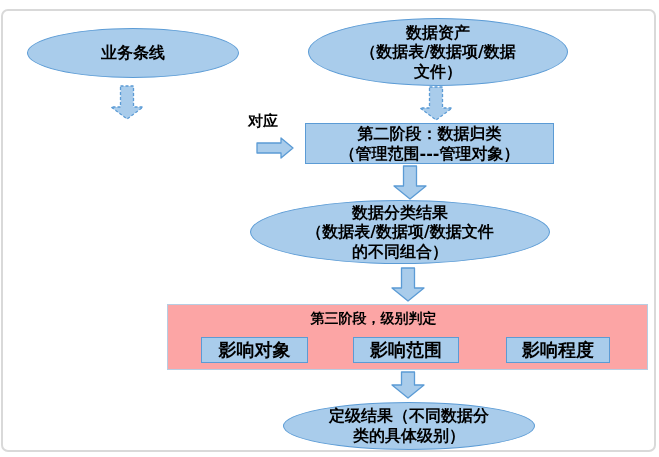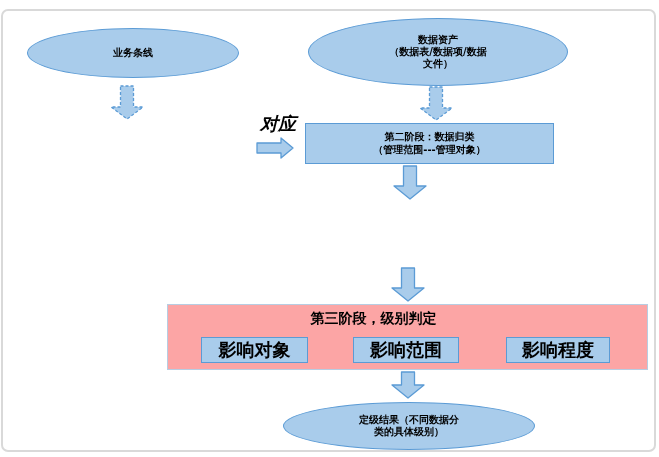--- a/index.html
+++ b/index.html
@@ -46,43 +46,42 @@
   }
   .node {
     position: absolute;
     box-sizing: border-box;
     display: flex;
     align-items: center;
     justify-content: center;
     text-align: center;
     background: var(--shape-fill, #a9cceb);
     border: 1.5px solid var(--shape-border, #5b9bd5);
-    font-size: 10px;
+    font-size: 16px;
     font-weight: bold;
     line-height: 1.22;
     white-space: pre-line;
   }
   .ellipse { border-radius: 50%; }
 
   .ellipse-business { left: 27px;  top: 28px;  width: 212px; height: 50px; }
   .ellipse-asset    { left: 308px; top: 18px;  width: 260px; height: 68px; }
   .rect-stage1      { left: 18px;  top: 123px; width: 225px; height: 42px; }
   .rect-stage2      { left: 305px; top: 123px; width: 249px; height: 41px; }
   .ellipse-class    { left: 250px; top: 200px; width: 300px; height: 64px; }
   .ellipse-result   { left: 283px; top: 402px; width: 252px; height: 48px; }
 
   .mapping-label {
     position: absolute;
     left: 248px;
     top: 112px;
     width: 48px;
-    text-align: right;
-    font-size: 18px;
+    text-align: left;
+    font-size: 15px;
     font-weight: bold;
-    font-style: italic;
   }
   .stage3-box {
     position: absolute;
     left: 167px;
     top: 304px;
     width: 481px;
     height: 66px;
     box-sizing: border-box;
     background: #fca5a5;
     border: 1.5px solid var(--stage3-border, #b7cde2);
@@ -142,20 +141,23 @@
   <div class="node ellipse ellipse-asset">数据资产
 （数据表/数据项/数据
 文件）</div>
 
 
   <div class="mapping-label">对应</div>
 
   <div class="node rect-stage2">第二阶段：数据归类
 （管理范围---管理对象）</div>
 
+  <div class="node ellipse ellipse-class">数据分类结果
+（数据表/数据项/数据文件
+的不同组合）</div>
 
   <div class="stage3-box">
     <div class="stage3-title">第三阶段，级别判定</div>
     <div class="factor factor-1">影响对象</div>
     <div class="factor factor-2">影响范围</div>
     <div class="factor factor-3">影响程度</div>
   </div>
 
   <div class="node ellipse ellipse-result">定级结果（不同数据分
 类的具体级别）</div>

